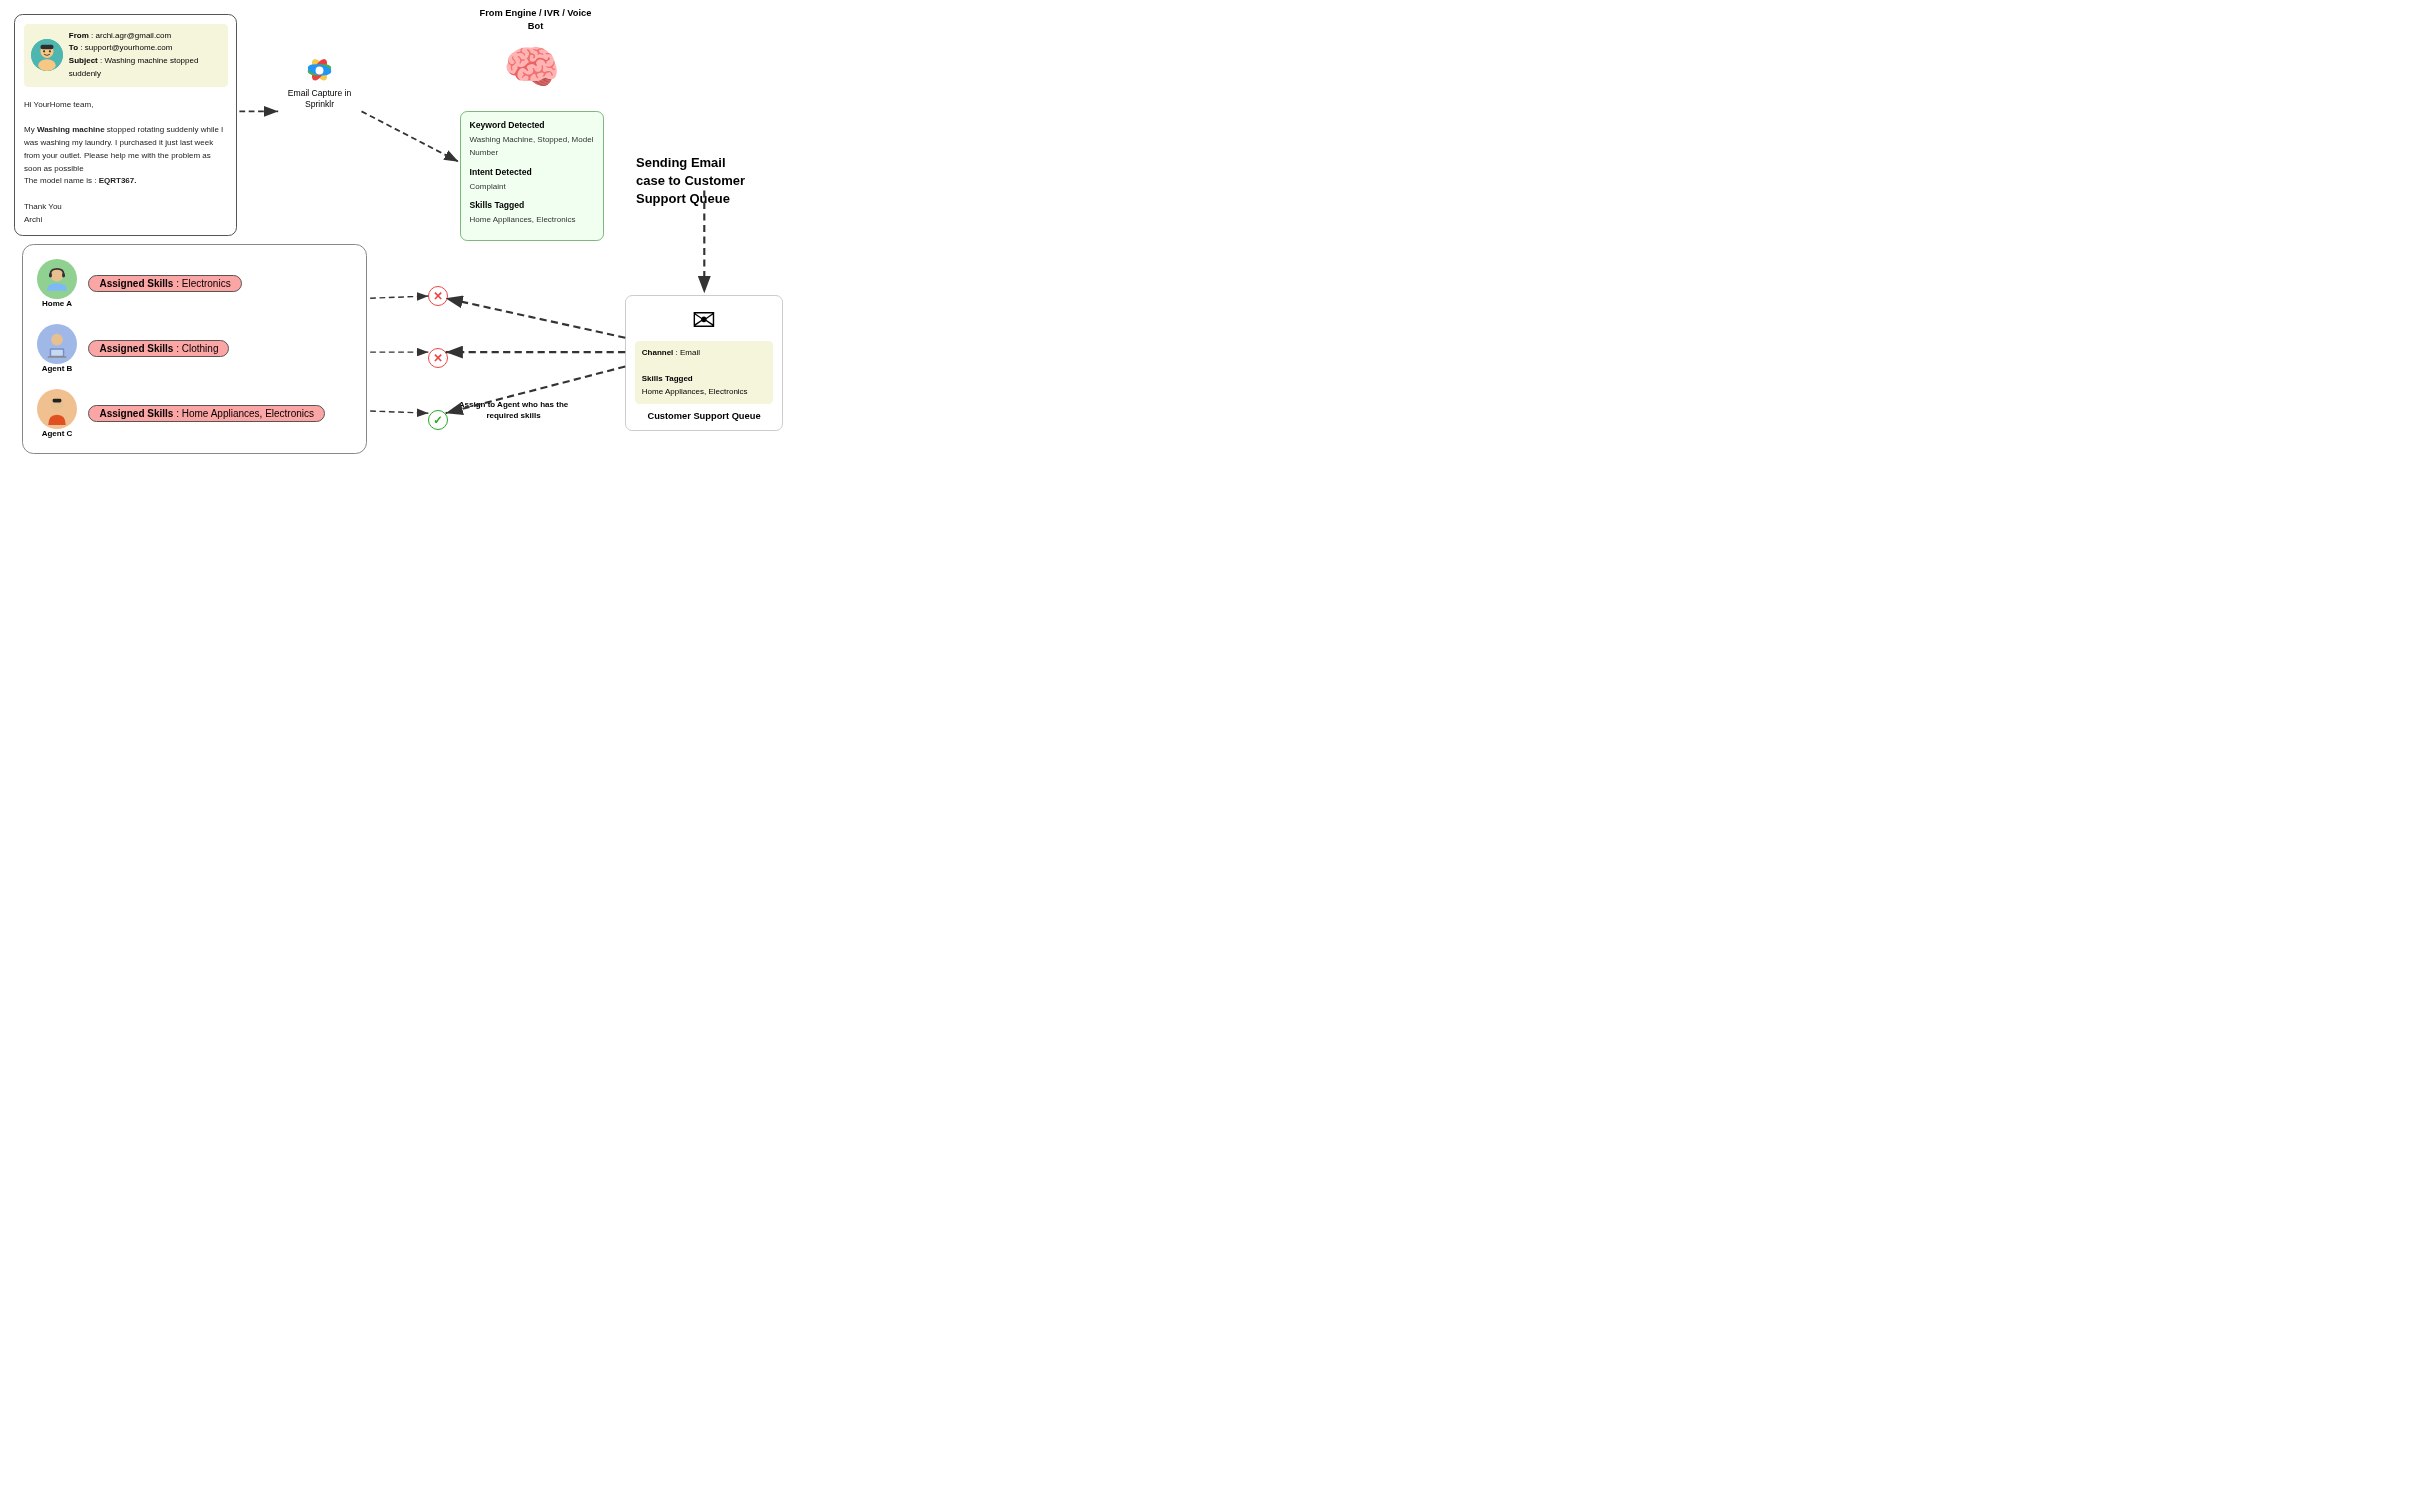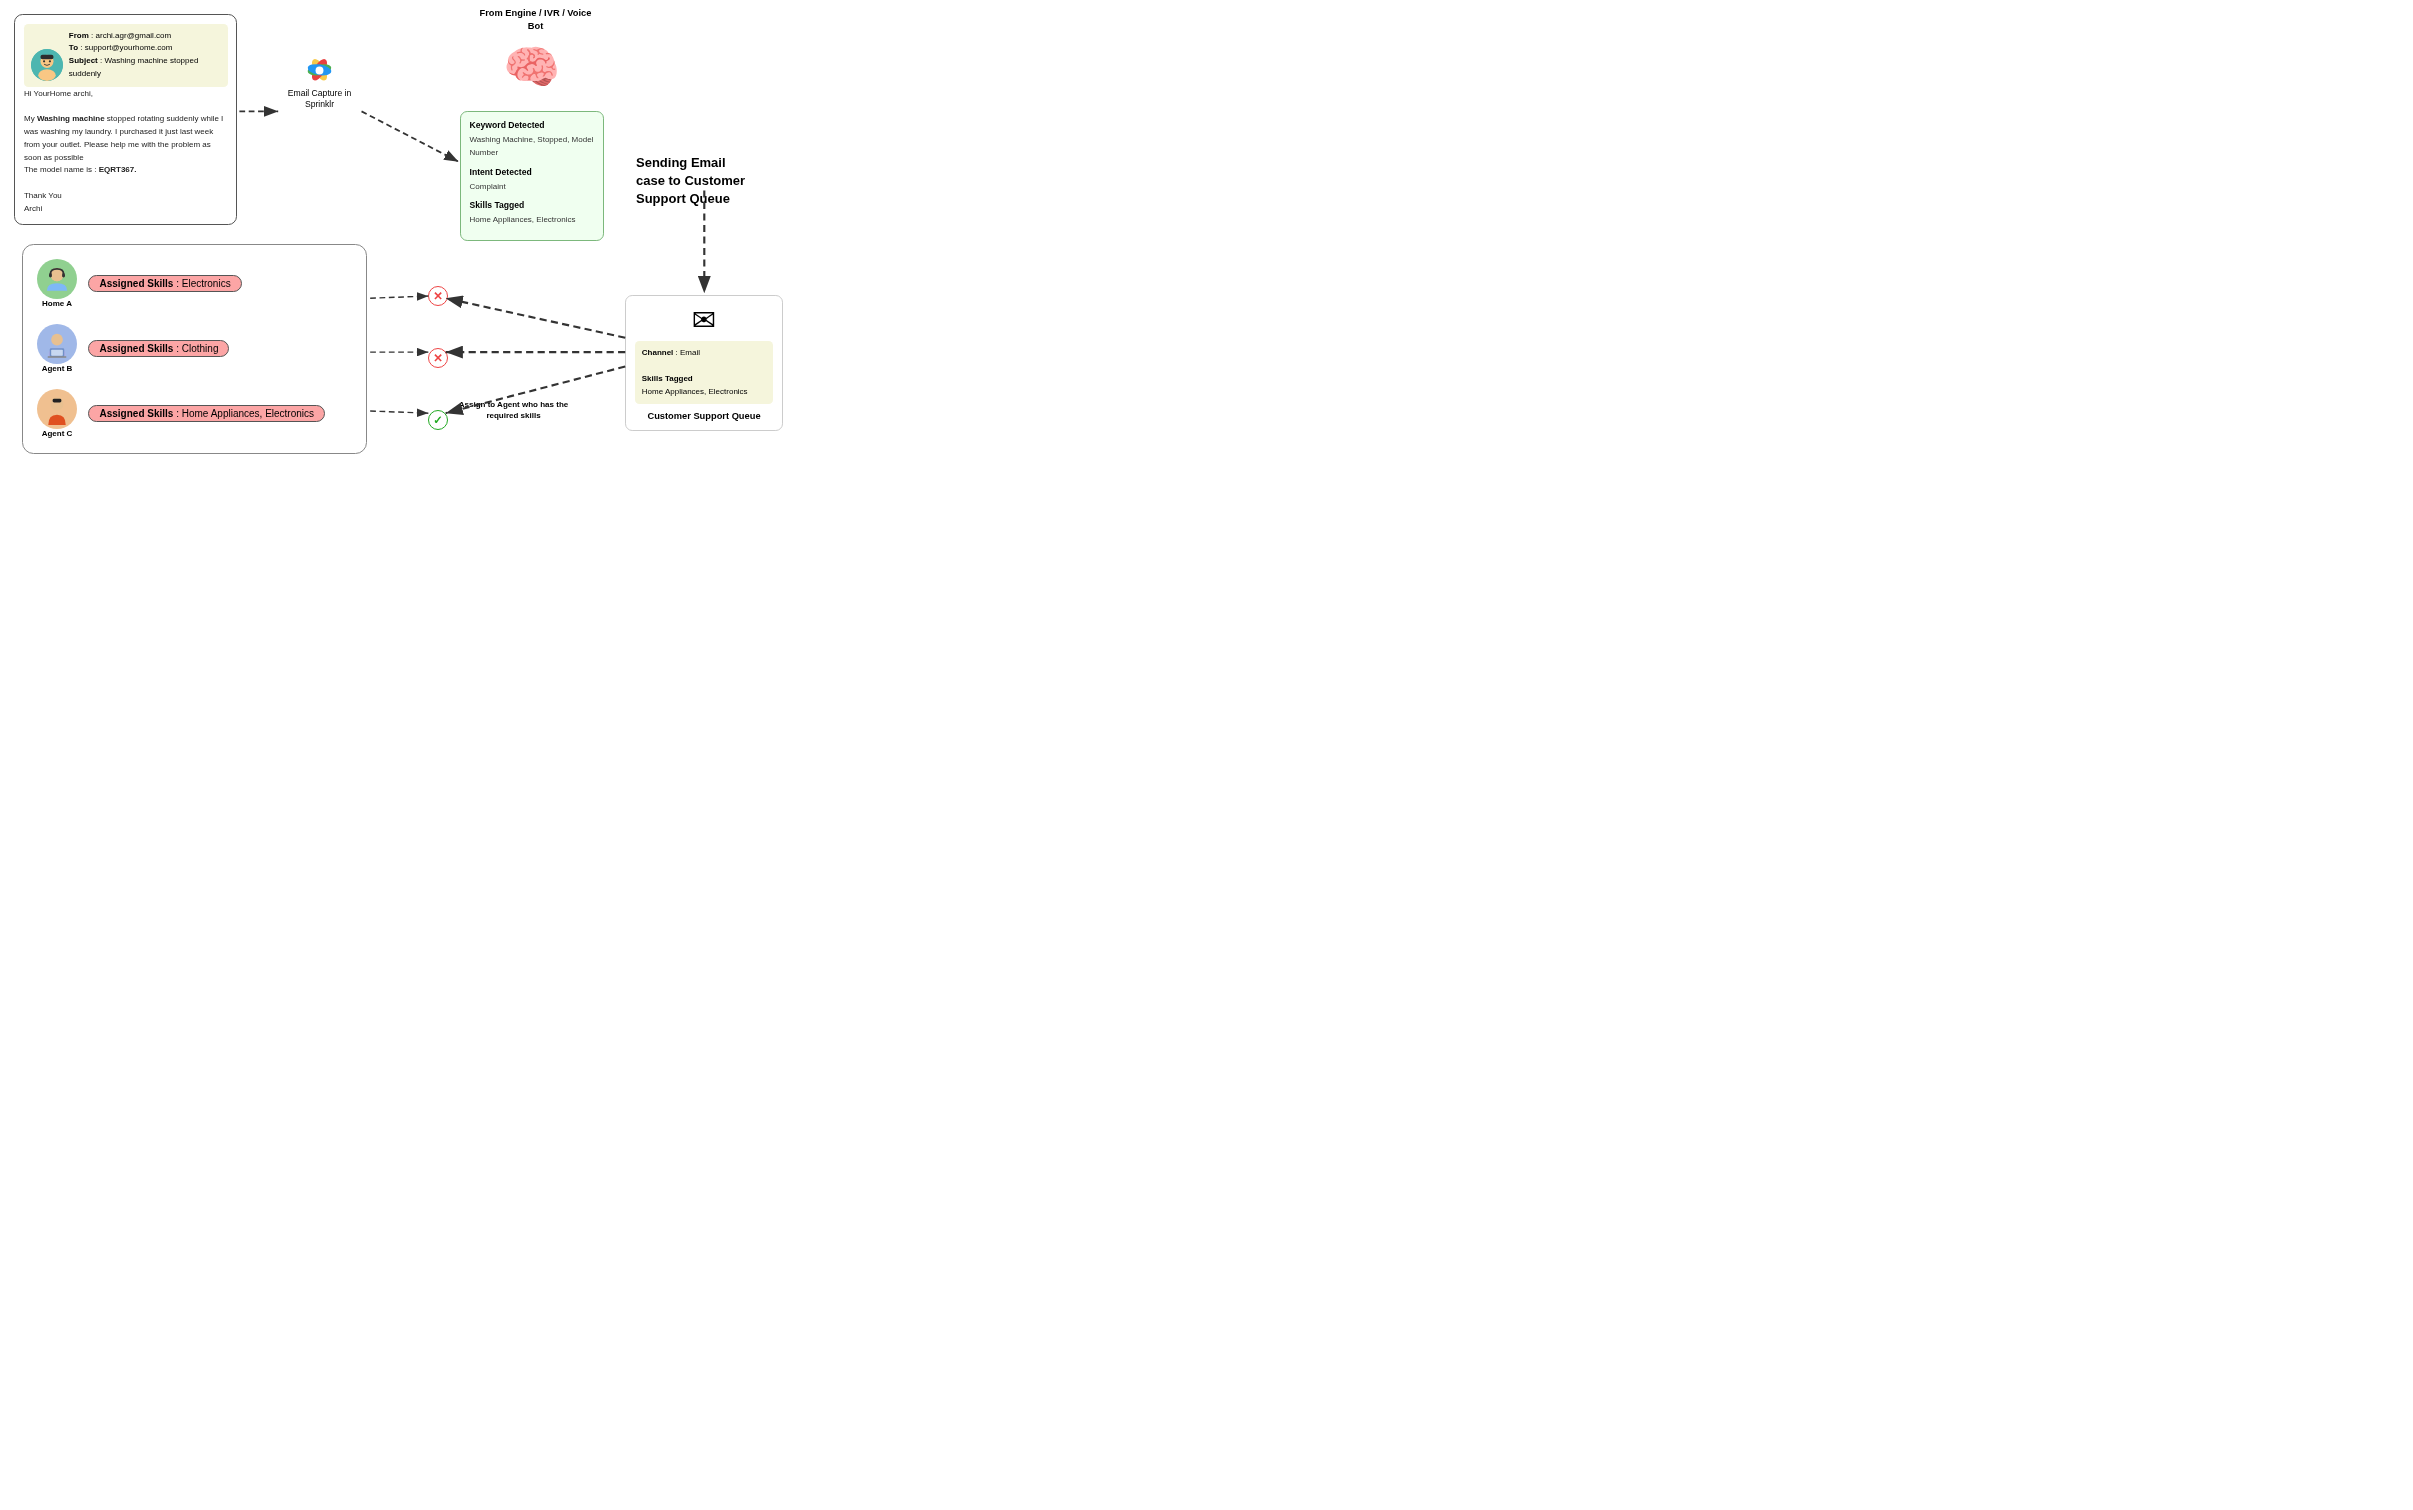--- a/index.html
+++ b/index.html
@@ -28,23 +28,23 @@
       border-radius: 8.6px;
       padding: 8.6px;
       background: #fff;
       font-size: 8px;
       line-height: 1.5;
     }
     .email-header {
       background: #f5f5dc;
       border-radius: 4.3px;
       padding: 5.7px 7.2px;
-      margin-bottom: 1px;
-      display: flex;
-      align-items: flex-end;
+      margin-bottom: 12px;
+      display: flex;
+      align-items: center;
       gap: 5.7px;
     }
     .avatar-email {
       width: 32px;
       height: 32px;
       border-radius: 50%;
       background: #4db6b0;
       flex-shrink: 0;
       overflow: hidden;
       display: flex;
@@ -308,21 +308,21 @@
           <path d="M18 21 Q22 24 26 21" stroke="#333" stroke-width="1.2" fill="none"></path>
         </svg>
       </div>
       <div class="email-header-text">
         <div><span style="font-weight:bold">From</span> : <span>archi.agr@gmail.com</span></div>
         <div><span style="font-weight:bold">To</span> : <span>support@yourhome.com</span></div>
         <div><span style="font-weight:bold">Subject</span> :&nbsp;<span>Washing machine stopped suddenly</span></div>
       </div>
     </div>
     <div class="email-body">
-      <p>Hi YourHome archi,</p>
+      <p>Hi YourHome team,</p>
       <br>
       <p>My <strong>Washing machine</strong> stopped rotating suddenly while I was washing my laundry. I purchased it just last week from your outlet. Please help me with the problem as soon as possible<br>The model name is : <strong>EQRT367.</strong></p>
       <br>
       <p>Thank You<br>Archi</p>
     </div>
   </div>
 
   <div class="sprinklr-box">
     <svg class="sprinklr-logo" viewBox="0 0 80 65">
 

